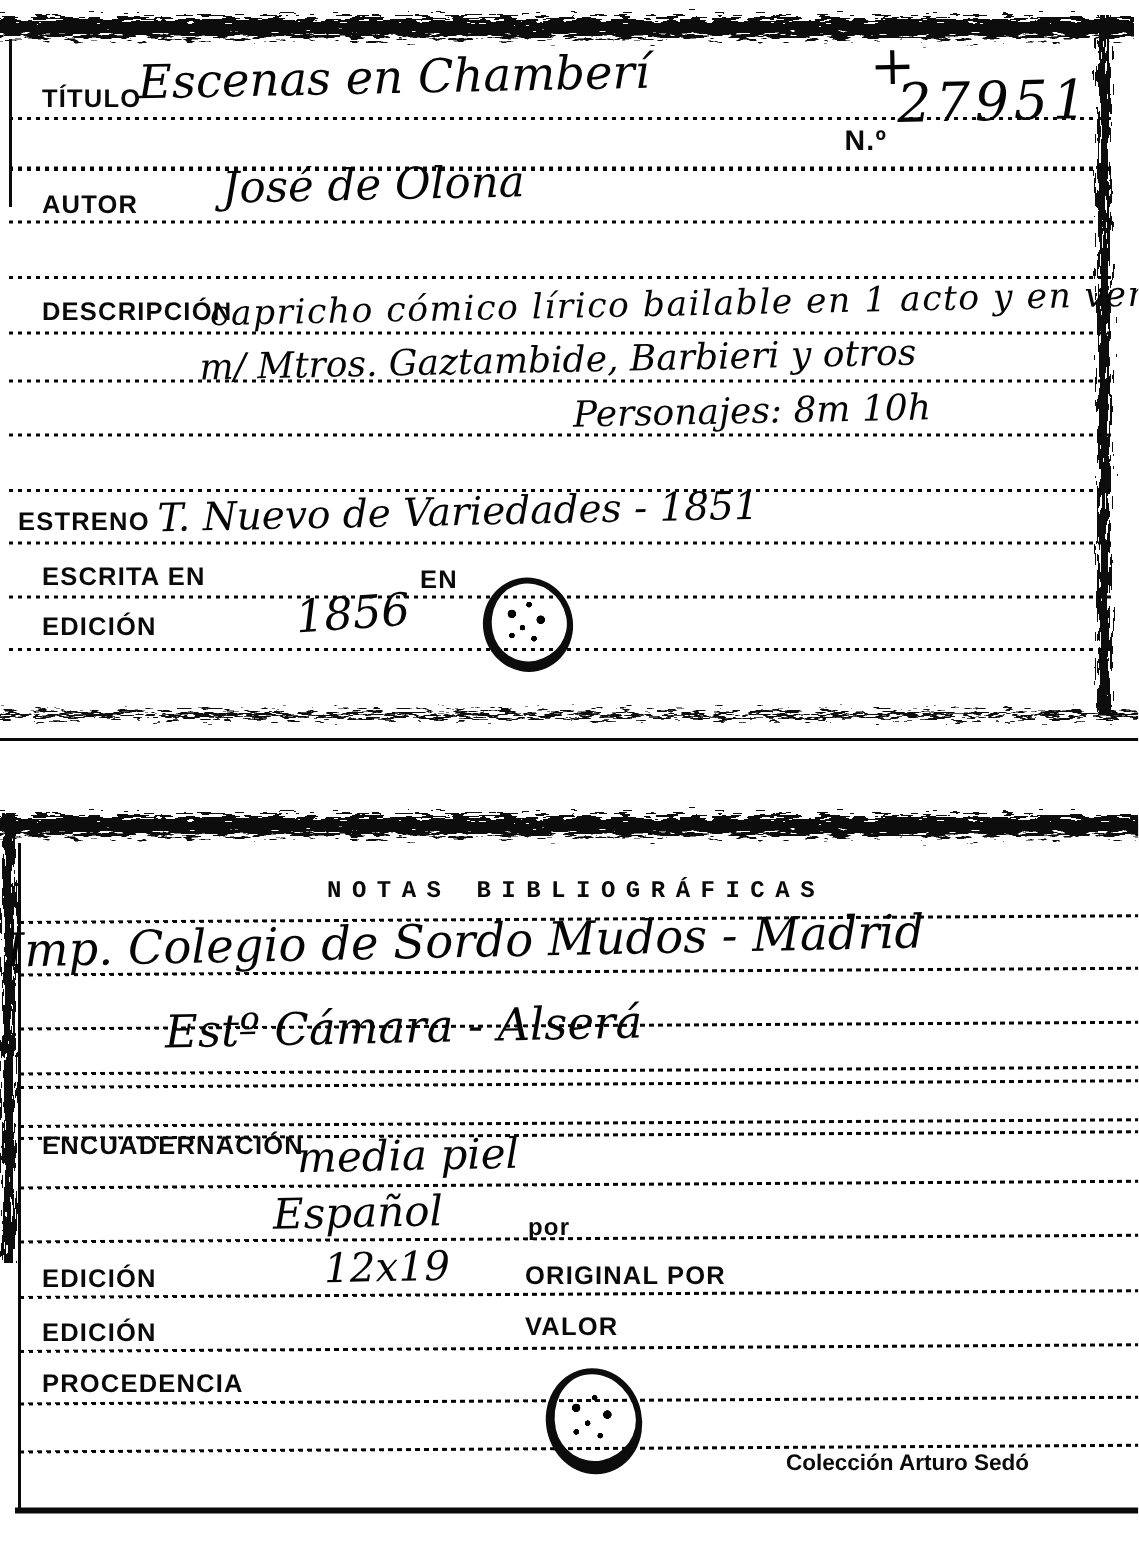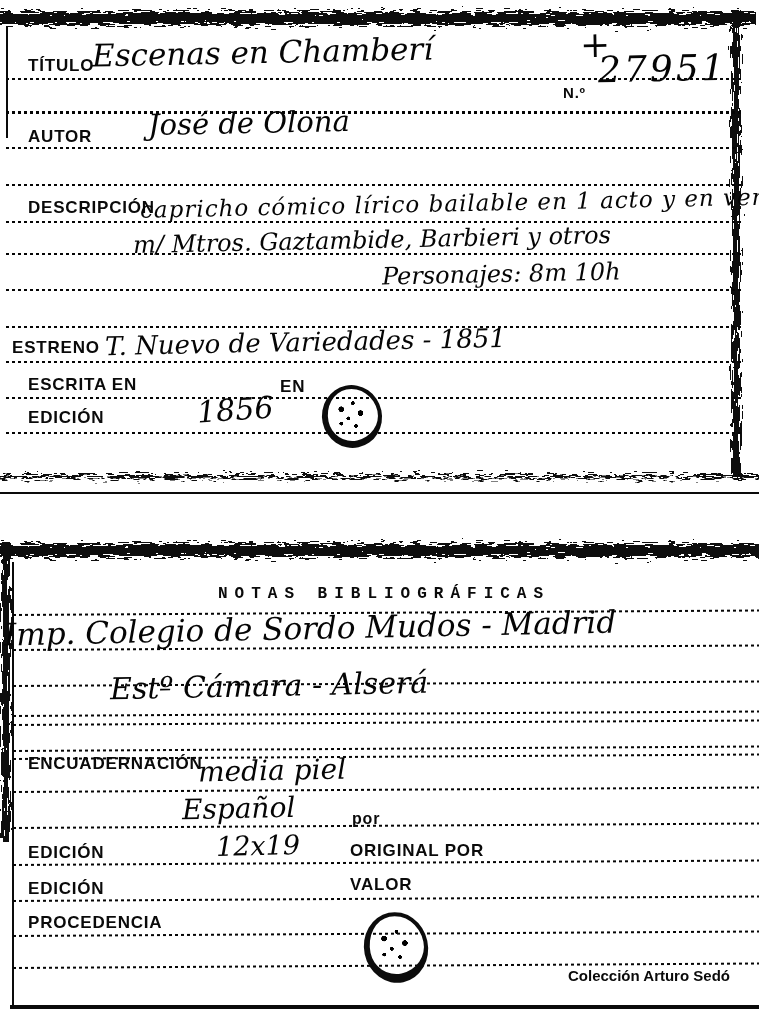--- a/index.html
+++ b/index.html
@@ -2,21 +2,21 @@
 <html><head>
 <meta charset="utf-8">
 <style>
   html,body{margin:0;padding:0;background:#ffffff;}
   .page{position:relative;width:759px;height:1028px;background:#fff;overflow:hidden;
         font-family:"Liberation Sans",sans-serif;}
   .abs{position:absolute;}
   
   .label{position:absolute;font-family:"Liberation Sans",sans-serif;font-weight:700;
          color:#0a0a0a;letter-spacing:0.8px;font-size:17px;white-space:nowrap;}
-  .label-sm{font-size:15px;}
+  .label-sm{font-size:19px;}
   
   .hand{position:absolute;font-family:"DejaVu Serif",serif;font-style:italic;
         color:#050505;white-space:nowrap;transform:rotate(-1.2deg);}
   
   .rule{position:absolute;height:2px;
         background-image:repeating-linear-gradient(90deg,#050505 0 3px,transparent 3px 6px);}
   .rule2{transform:rotate(-0.35deg);transform-origin:left center;}
   
   .stamp{position:absolute;border-radius:50%;border:4px solid #0c0c0c;
          border-left-width:6px;border-bottom-width:7px;transform:rotate(-12deg);
@@ -150,16 +150,16 @@
     <div class="hand" style="left:216px;top:300px;font-size:27px;">12x19</div>
     <div class="label" style="left:350px;top:311px;">ORIGINAL POR</div>
 
     <div class="label" style="left:28px;top:349px;">EDICIÓN</div>
     <div class="label" style="left:350px;top:345px;">VALOR</div>
 
     <div class="label" style="left:28px;top:383px;">PROCEDENCIA</div>
 
     <div class="stamp" style="left:364px;top:382px;width:54px;height:58px;border-bottom-width:9px;"></div>
 
-    <div class="footer" style="left:524px;top:437px;margin-left:44px;">Colección Arturo Sedó</div>
+    <div class="footer" style="left:524px;top:437px;">Colección Arturo Sedó</div>
   </div>
 
 </div>
 
 </body></html>

